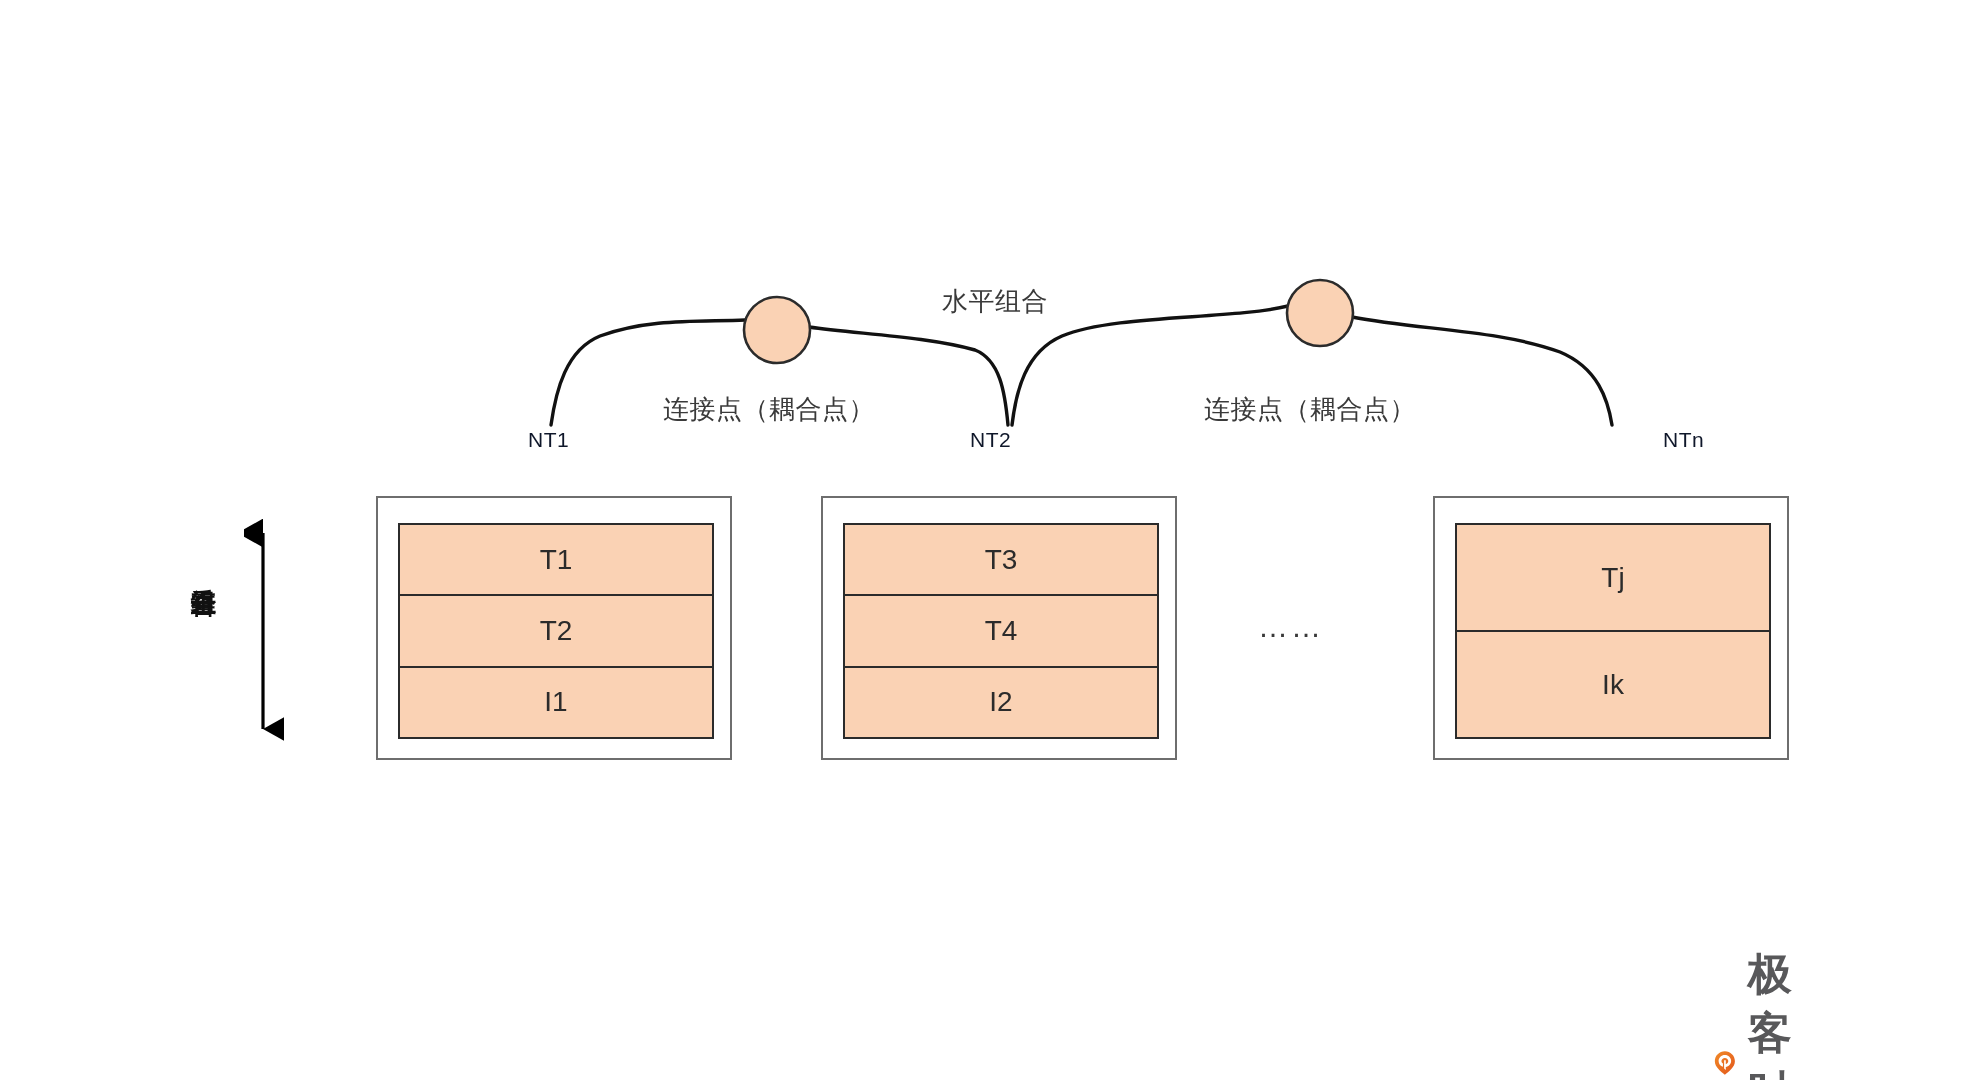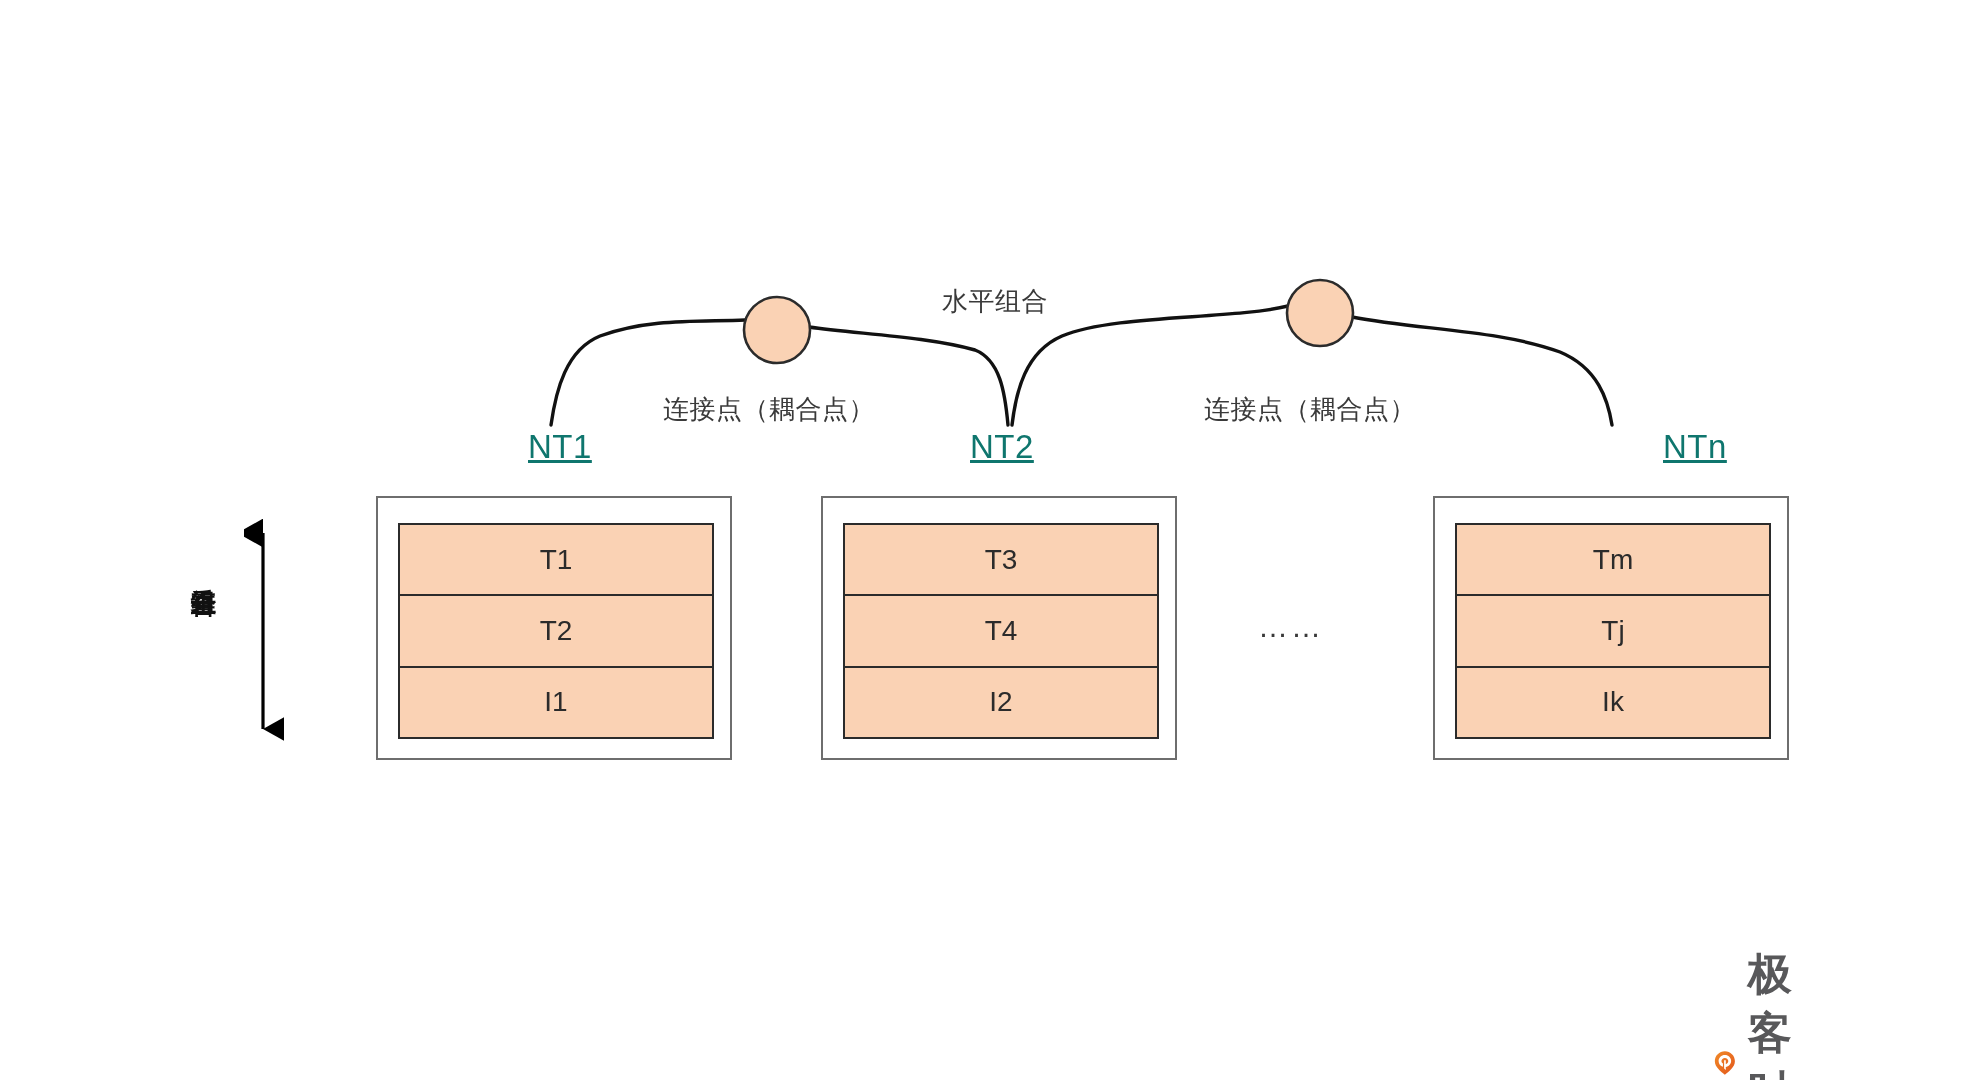--- a/index.html
+++ b/index.html
@@ -39,23 +39,22 @@
     font-size: 27px;
     color: #333333;
     letter-spacing: 0.5px;
   }
   .label-cn {
     font-family: "DejaVu Sans", "Liberation Sans", sans-serif;
     font-size: 26px;
     color: #3a3a3a;
   }
   .nt-label {
-    font-size: 33px;
-    color: #0f766e;
-    text-decoration: underline;
+    font-size: 21px;
+    color: #0f172a;
   }
 
   
   .stack-outer {
     position: absolute;
     box-sizing: border-box;
     border: 2px solid #6e6e6e;
     background: #ffffff;
   }
   .stack-inner {
@@ -180,21 +179,20 @@
       <div class="stack-cell">T3</div>
       <div class="stack-cell">T4</div>
       <div class="stack-cell">I2</div>
     </div>
   </div>
 
   <div id="ellipsis" style="left:1258px; top:610px;">……</div>
 
   <div class="stack-outer" style="left:1433px; top:496px; width:356px; height:264px;">
     <div class="stack-inner" style="left:20px; top:25px; width:316px; height:216px;">
-      <div class="stack-cell">Tm</div>
       <div class="stack-cell">Tj</div>
       <div class="stack-cell">Ik</div>
     </div>
   </div>
 
   <div id="watermark" style="left:1714px; top:945px;">
     <svg width="52" height="58" viewBox="0 0 52 58" xmlns="http://www.w3.org/2000/svg">
       <defs>
         <linearGradient id="gtGrad" x1="0" y1="0" x2="1" y2="1">
           <stop offset="0%" stop-color="#F08A28"></stop>

